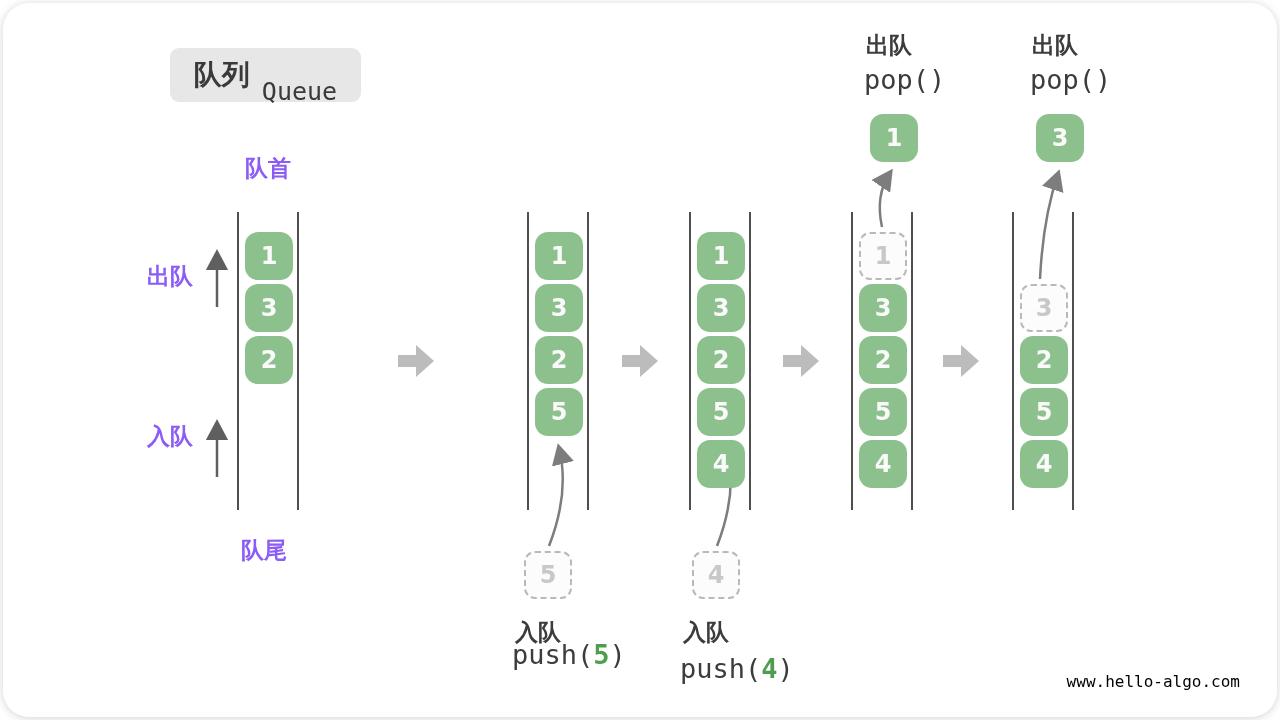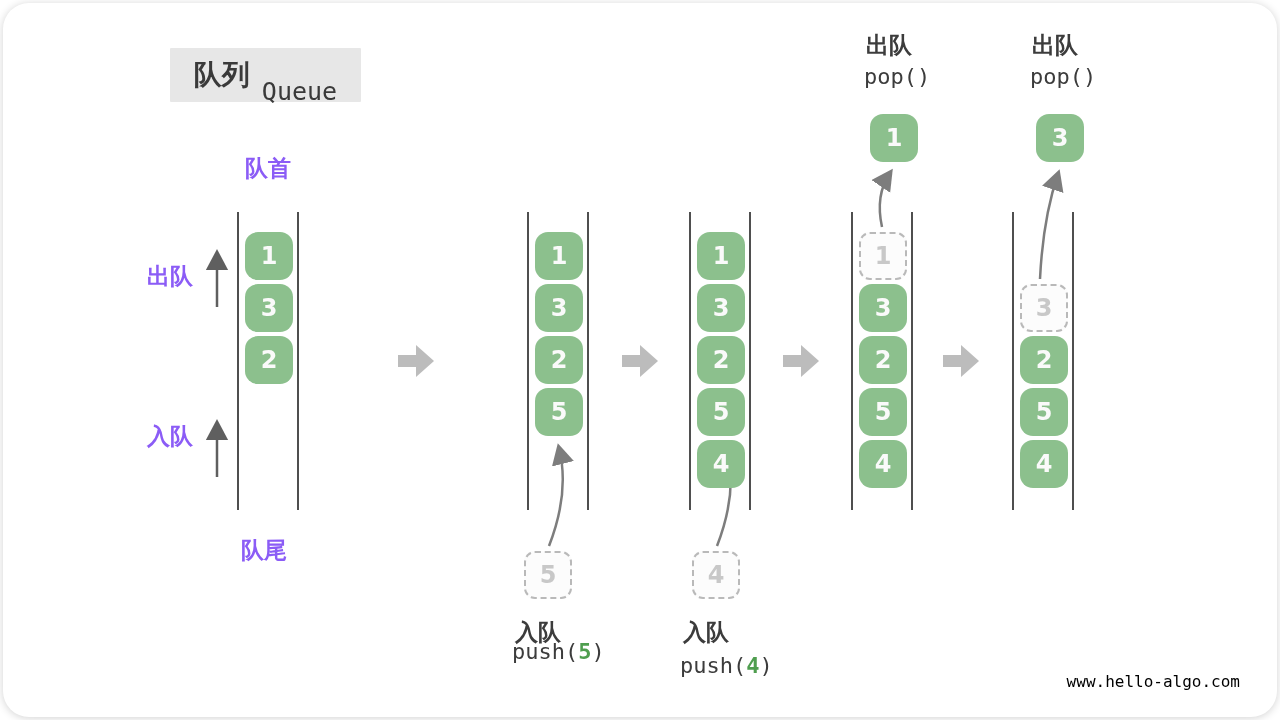--- a/index.html
+++ b/index.html
@@ -9,21 +9,21 @@
   }
   .card{
     position:absolute;left:3px;top:3px;right:3px;bottom:3px;
     background:#ffffff;border-radius:26px;
     box-shadow:0 1px 9px rgba(0,0,0,0.18);
   }
   .abs{position:absolute;}
   
   .title-box{
     left:170px;top:48px;width:191px;height:54px;
-    background:#e7e7e7;border-radius:1px;
+    background:#e7e7e7;border-radius:9px;
     display:flex;align-items:center;justify-content:center;gap:12px;
   }
   .title-zh{font-size:28px;font-weight:bold;color:#3a3a3a;}
   .title-en{font-family:"DejaVu Sans Mono","Liberation Mono",monospace;font-size:25px;color:#3a3a3a;margin-top:33px;}
   
   .cjk{font-size:23px;font-weight:bold;color:#8b5cf6;line-height:1.1;}
   .center62{width:62px;text-align:center;}
   
   .rail{
     top:212px;height:298px;width:58px;
@@ -34,21 +34,21 @@
     width:48px;height:48px;border-radius:13px;background:#8cc08d;
     color:#fafafa;font-size:24px;font-weight:bold;
     display:flex;align-items:center;justify-content:center;
   }
   .box.dashed{
     box-sizing:border-box;background:#fcfcfc;
     border:2.5px dashed #b9b9b9;color:#c8c8c8;border-radius:11px;
   }
   
   .op-label{font-size:23px;font-weight:bold;color:#3c3c3c;}
-  .code{font-family:"DejaVu Sans Mono","Liberation Mono",monospace;font-size:22px;color:#3c3c3c;white-space:nowrap;}
+  .code{font-family:"DejaVu Sans Mono","Liberation Mono",monospace;font-size:27px;color:#3c3c3c;white-space:nowrap;}
   .code .arg{color:#4f9e4f;font-weight:bold;}
   
   .watermark{
     left:1040px;top:672px;width:200px;text-align:right;
     font-family:"DejaVu Sans Mono","Liberation Mono",monospace;
     font-size:16px;color:#000000;
   }
   svg.overlay{position:absolute;left:0;top:0;pointer-events:none;}
 </style>
 </head>

